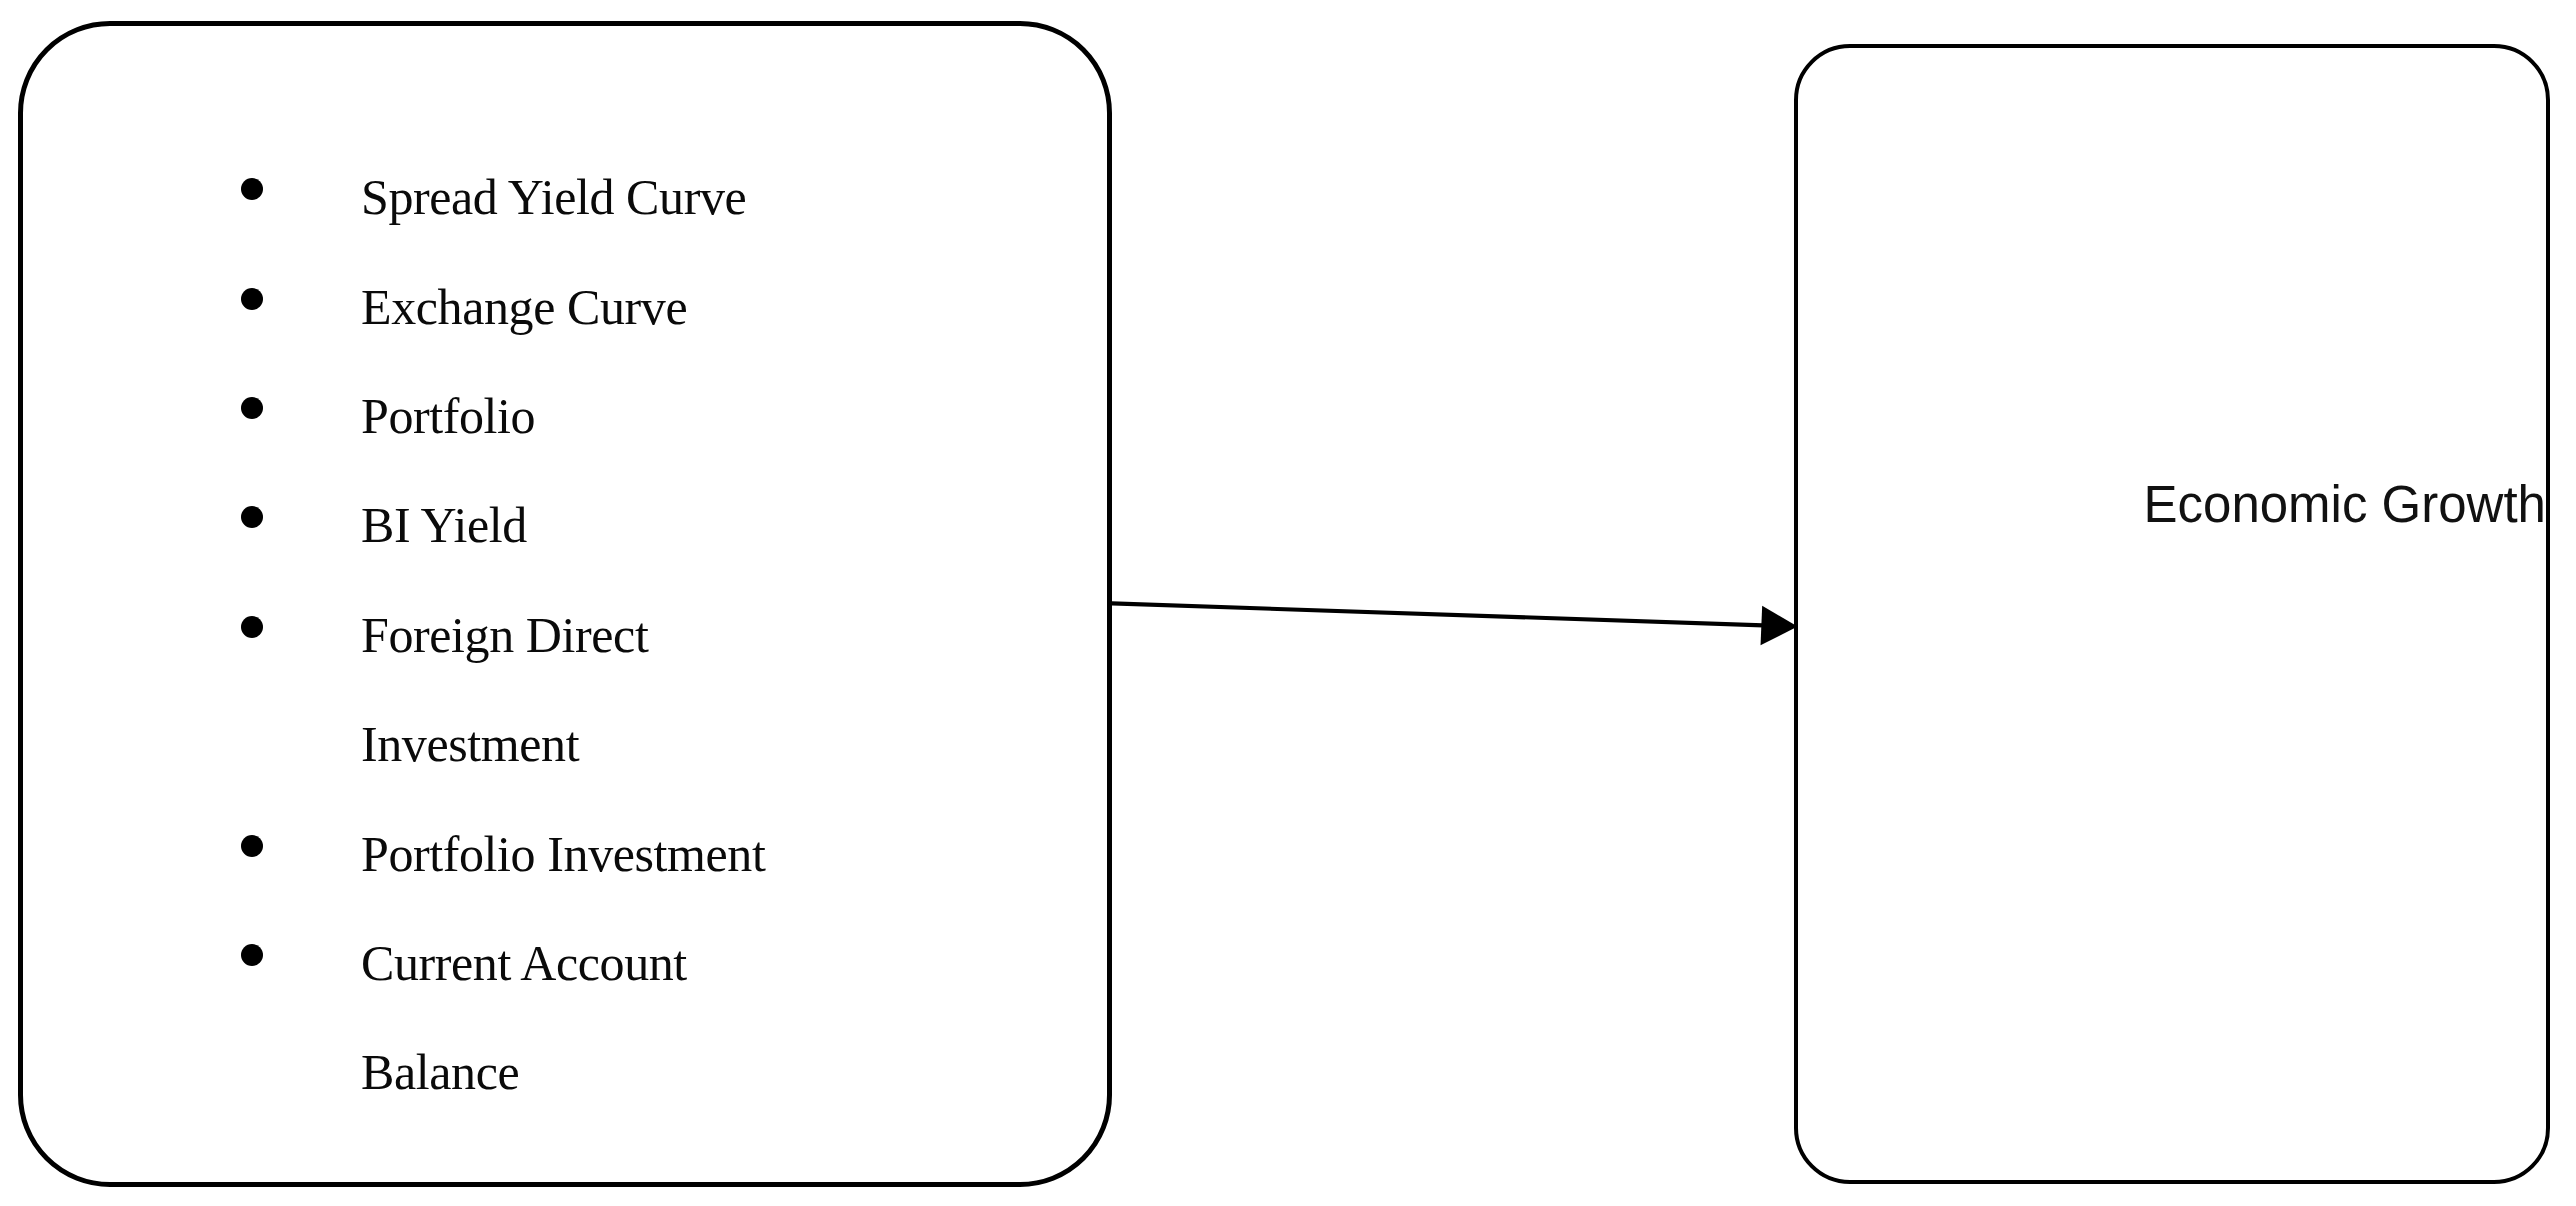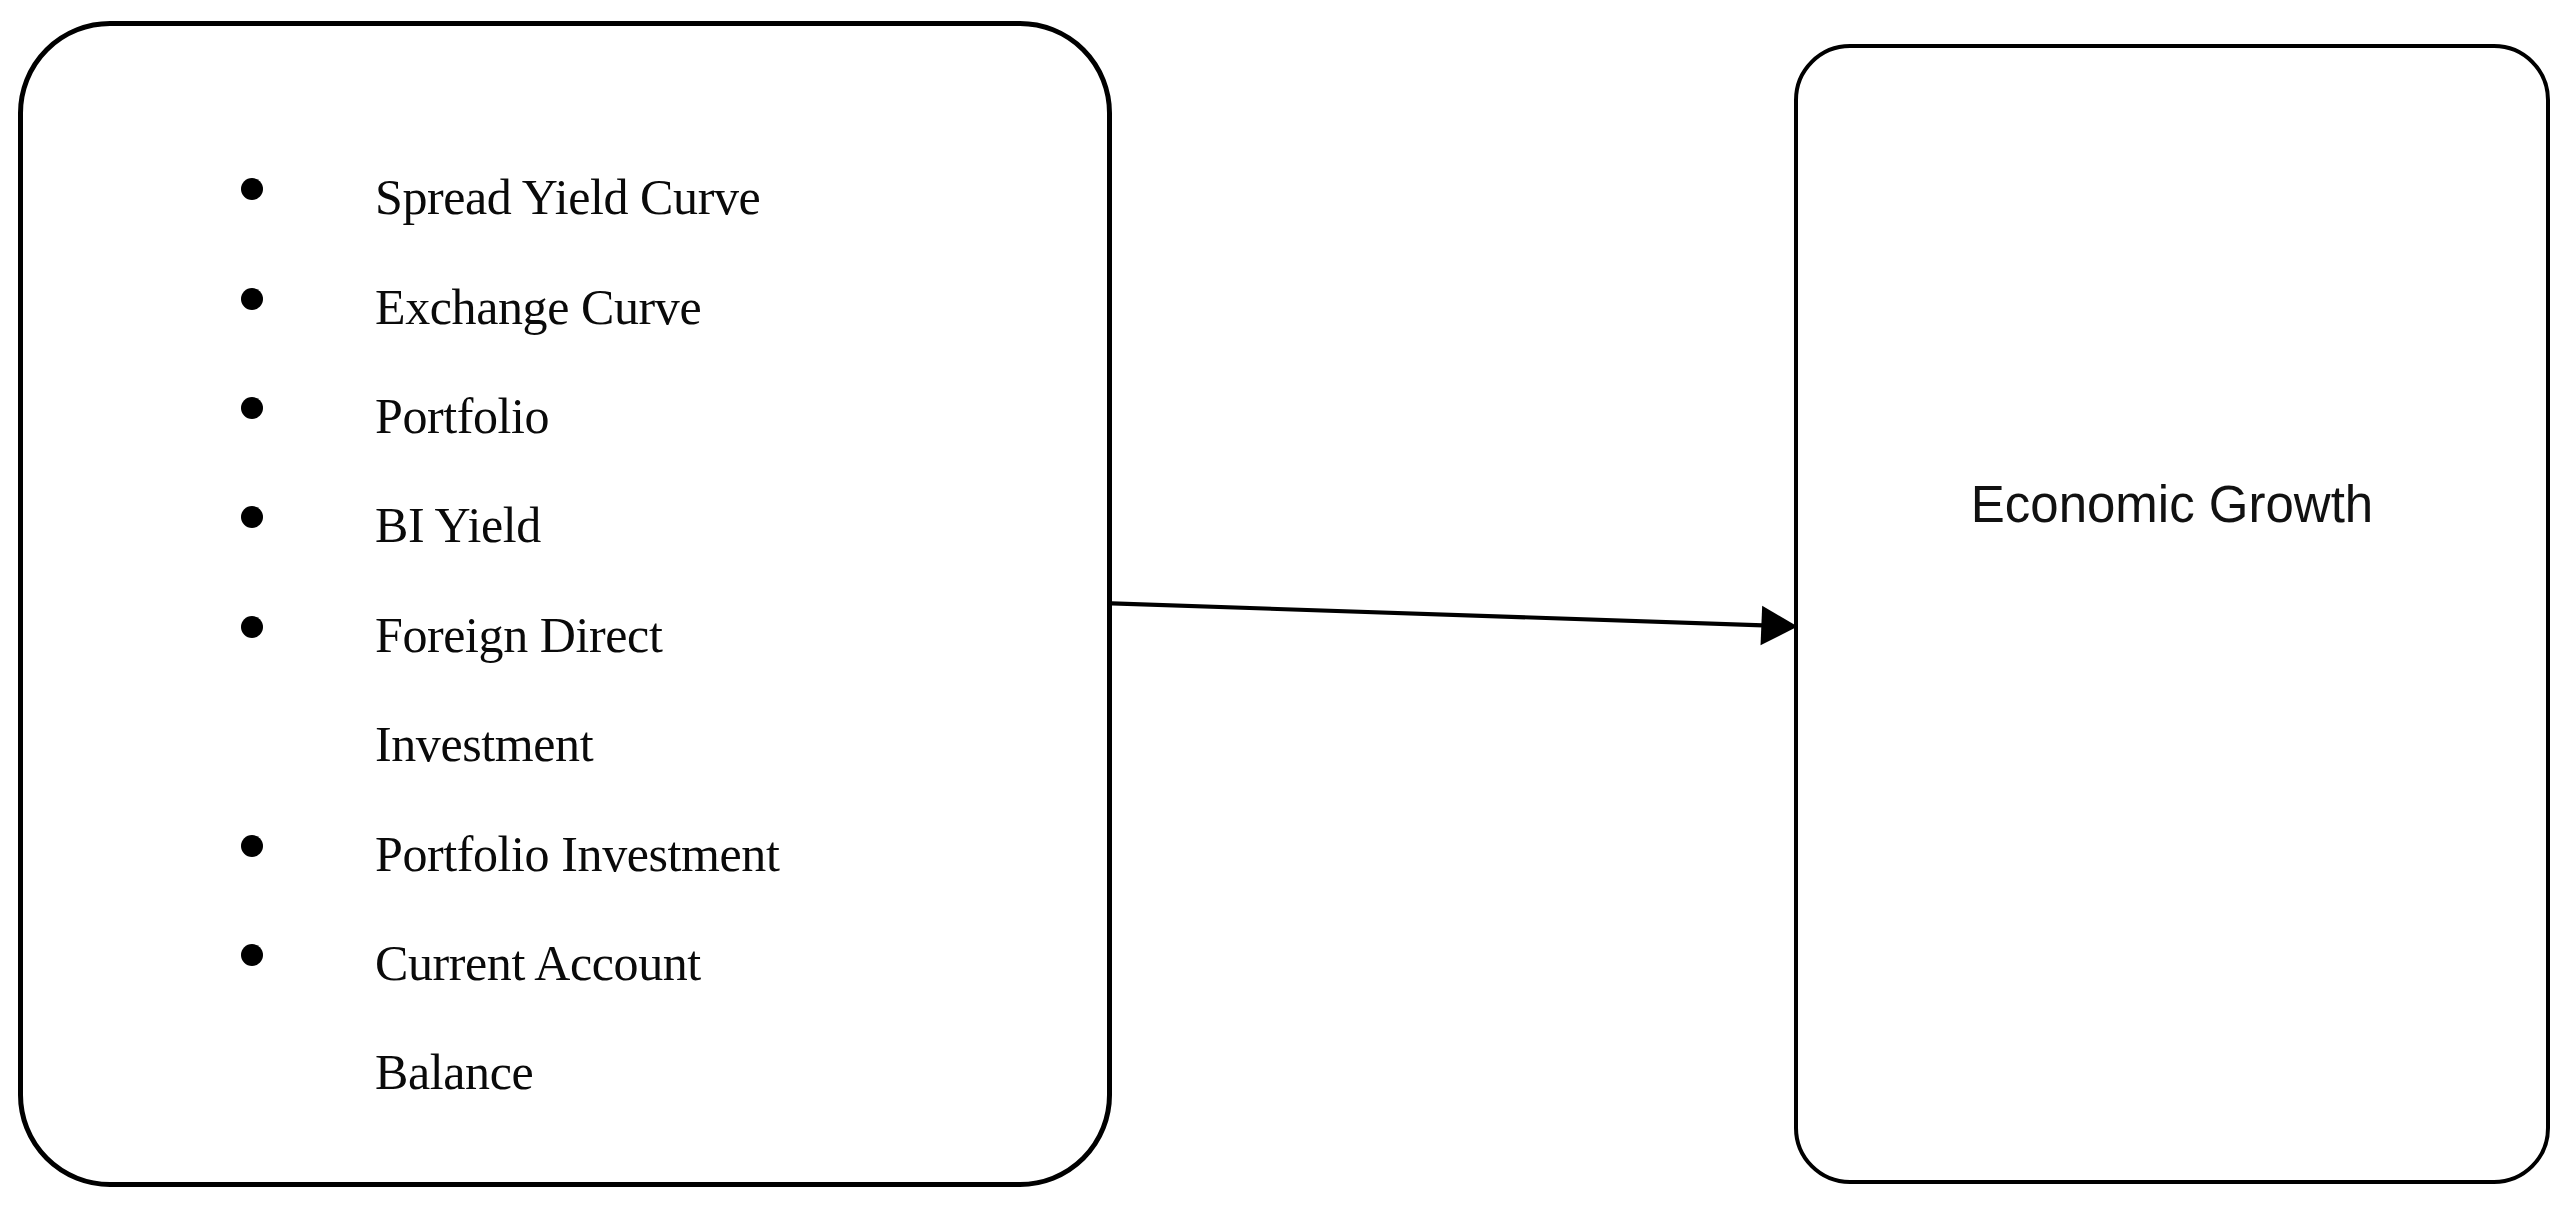--- a/index.html
+++ b/index.html
@@ -53,21 +53,21 @@
     left: 0px;
     top: 0px;
     width: 22px;
     height: 22px;
     border-radius: 50%;
     background: #000000;
   }
 
   .variable-label {
     position: absolute;
-    left: 134px;
+    left: 120px;
     top: -35px;
     font-family: "Liberation Serif", serif;
     font-size: 50px;
     line-height: 109px;
     letter-spacing: -0.4px;
     color: #0a0a0a;
     white-space: pre-line;
     width: 724px;
   }
 
@@ -82,21 +82,21 @@
     border: 4.1px solid #000000;
     border-radius: 56px;
     background: #ffffff;
   }
 
   #outcome-text {
     position: absolute;
     left: 0;
     right: 0;
     top: 401px;
-    text-align: center;
+    text-align: right;
     font-family: "Liberation Sans", sans-serif;
     font-size: 51px;
     line-height: 112px;
     color: #111111;
   }
   #outcome-title { display: block; }
   #outcome-subtitle { display: block; }
 
   
   #arrow-connector {

